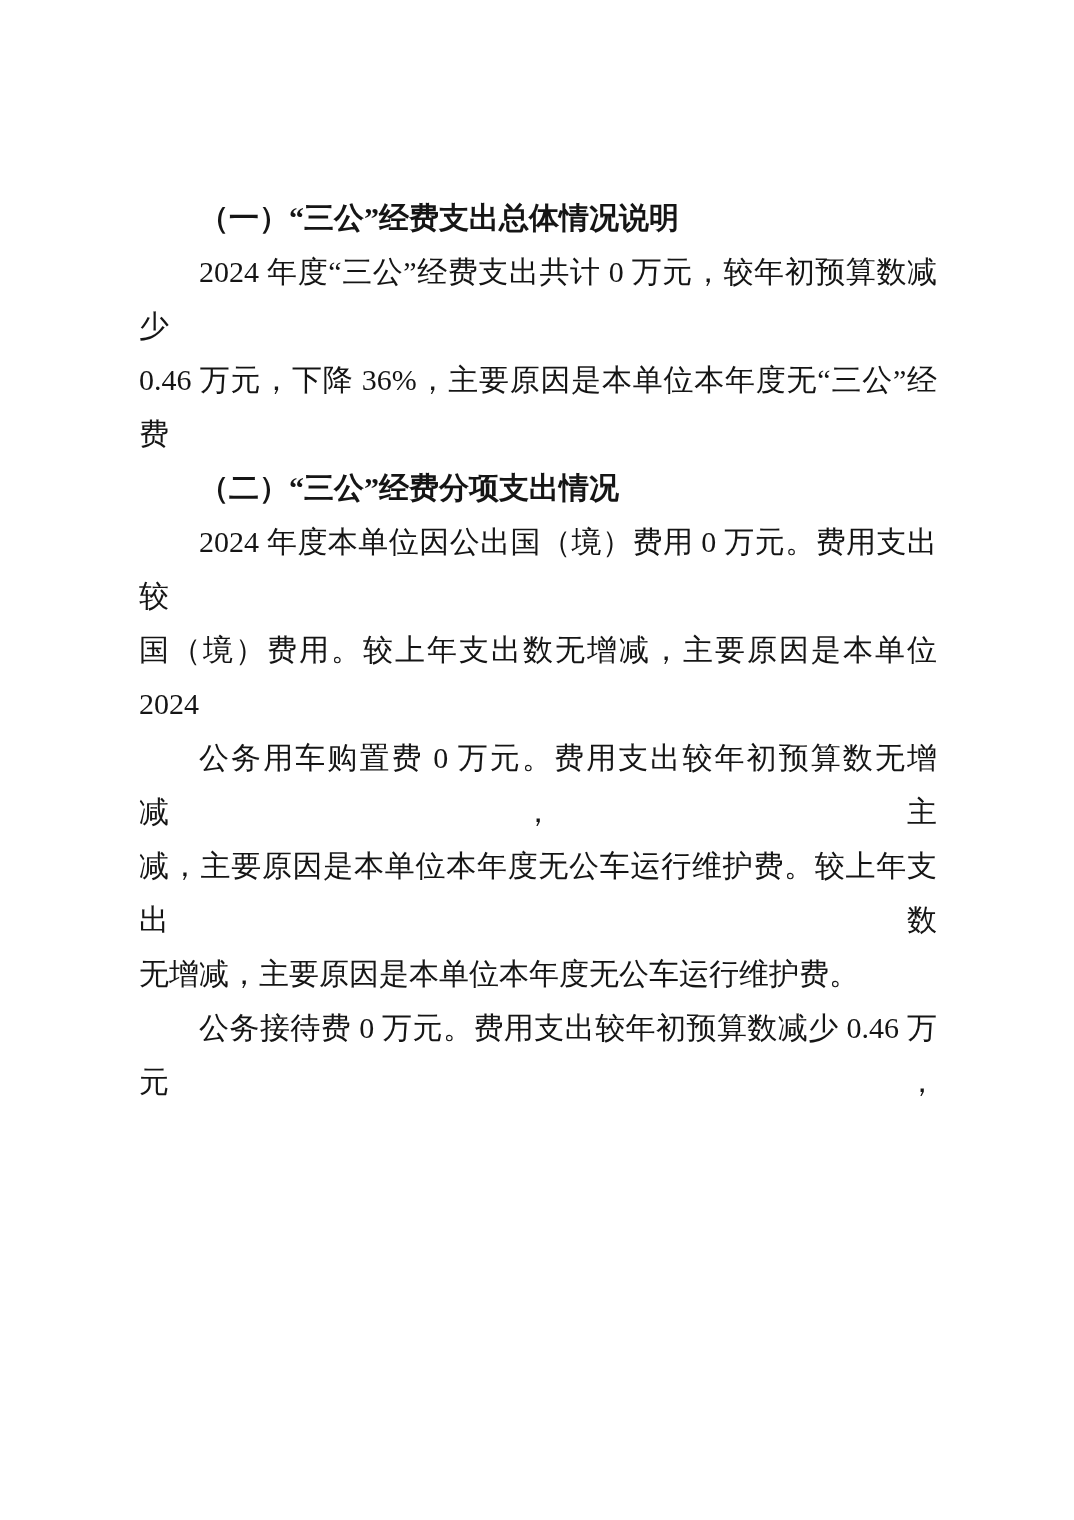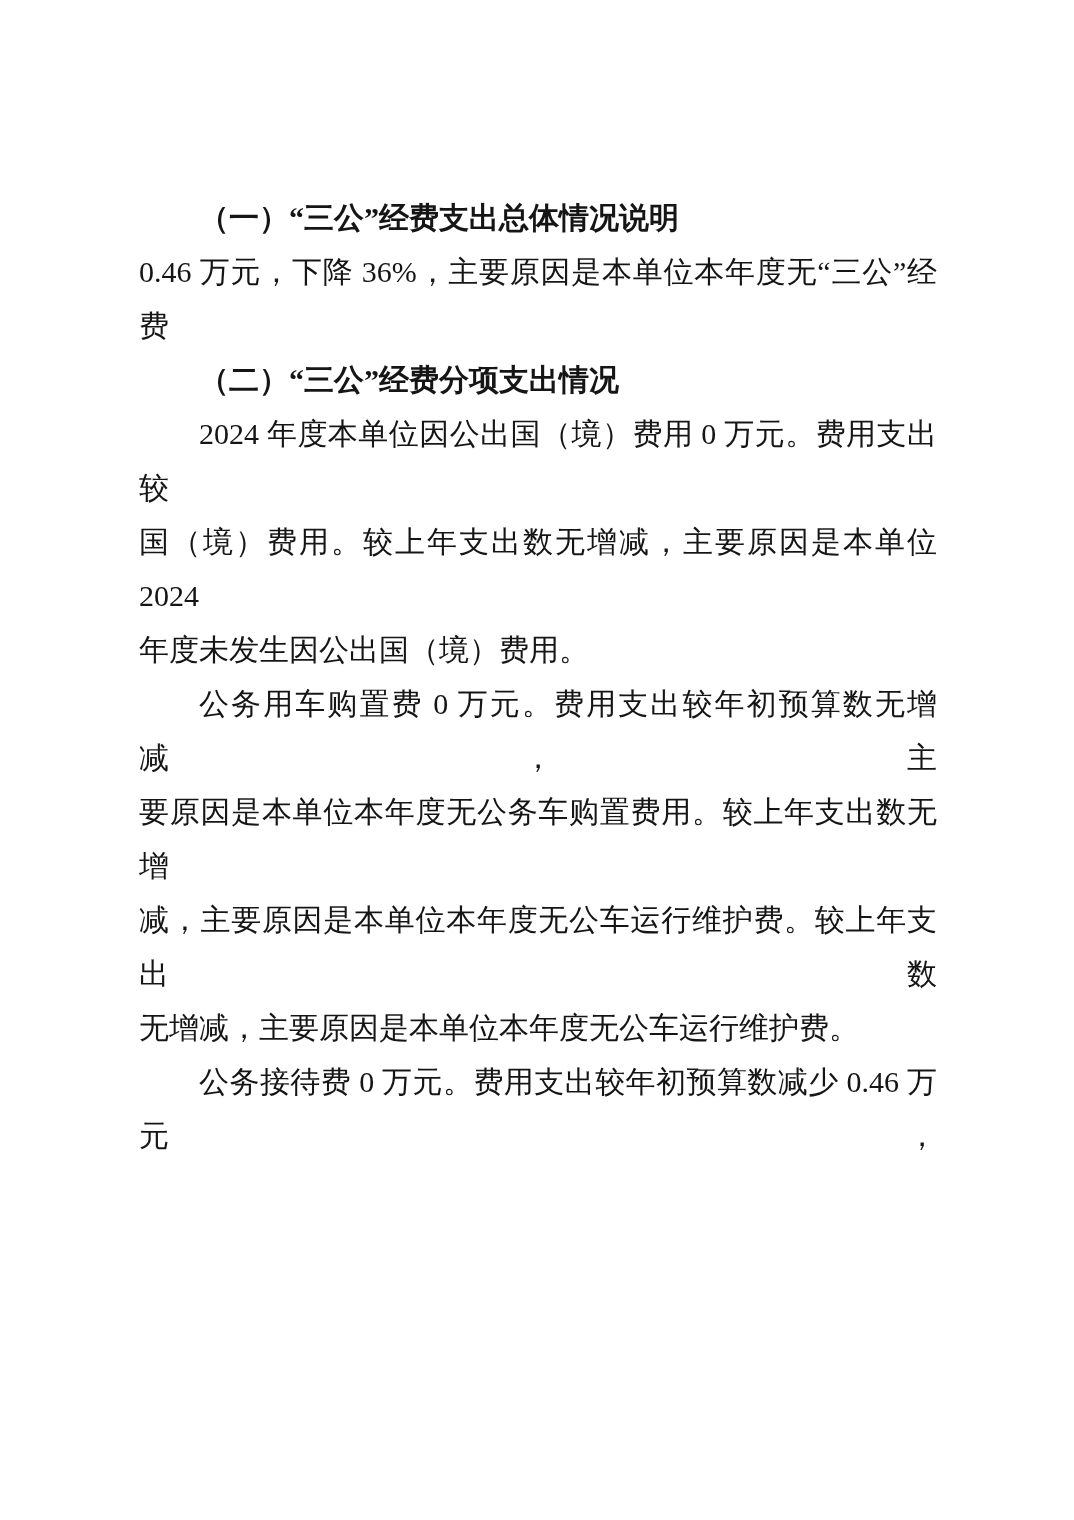--- a/index.html
+++ b/index.html
@@ -50,30 +50,29 @@
   }
 </style>
 </head>
 <body>
 
 <div class="page">
   <div class="content">
 
     <div class="heading">（一）“三公”经费支出总体情况说明</div>
 
+    <div class="line full indent">2024 年度“三公”经费支出共计 0 万元，较年初预算数减少</div>
     <div class="line full">0.46 万元，下降 36%，主要原因是本单位本年度无“三公”经费</div>
 
     <div class="heading">（二）“三公”经费分项支出情况</div>
 
     <div class="line full indent">2024 年度本单位因公出国（境）费用 0 万元。费用支出较</div>
     <div class="line full">国（境）费用。较上年支出数无增减，主要原因是本单位 2024</div>
-    <div class="line">年度未发生因公出国（境）费用。</div>
 
     <div class="line full indent">公务用车购置费 0 万元。费用支出较年初预算数无增减，主</div>
-    <div class="line full">要原因是本单位本年度无公务车购置费用。较上年支出数无增</div>
 
     <div class="line full">减，主要原因是本单位本年度无公车运行维护费。较上年支出数</div>
     <div class="line">无增减，主要原因是本单位本年度无公车运行维护费。</div>
 
     <div class="line full indent">公务接待费 0 万元。费用支出较年初预算数减少 0.46 万元，</div>
 
   </div>
 
   <div class="footer">
     <span>— 5 —</span>

